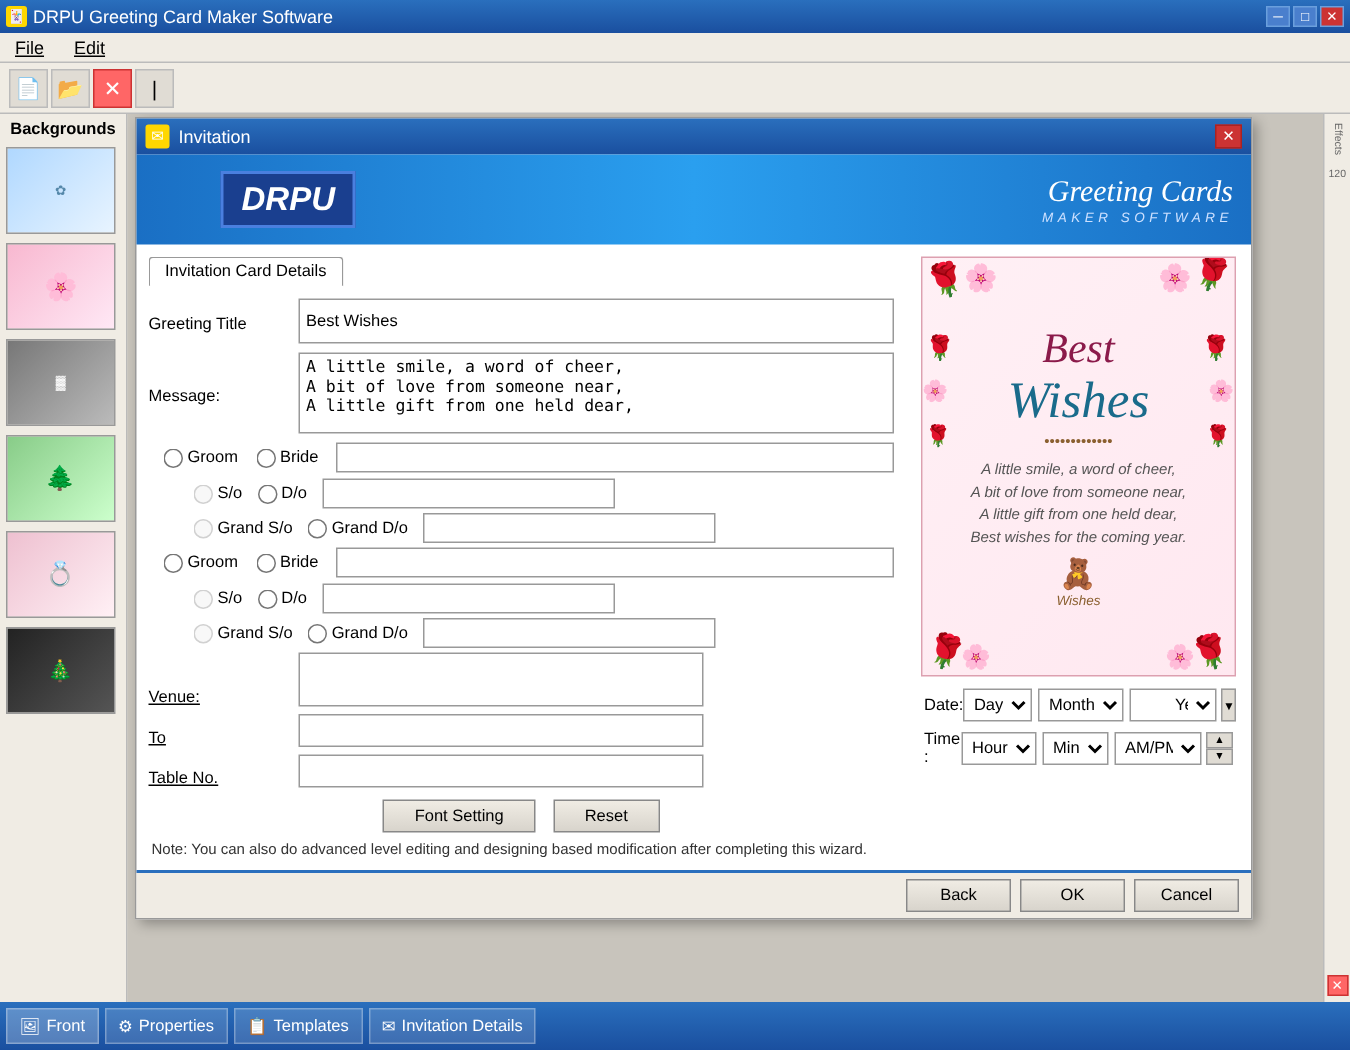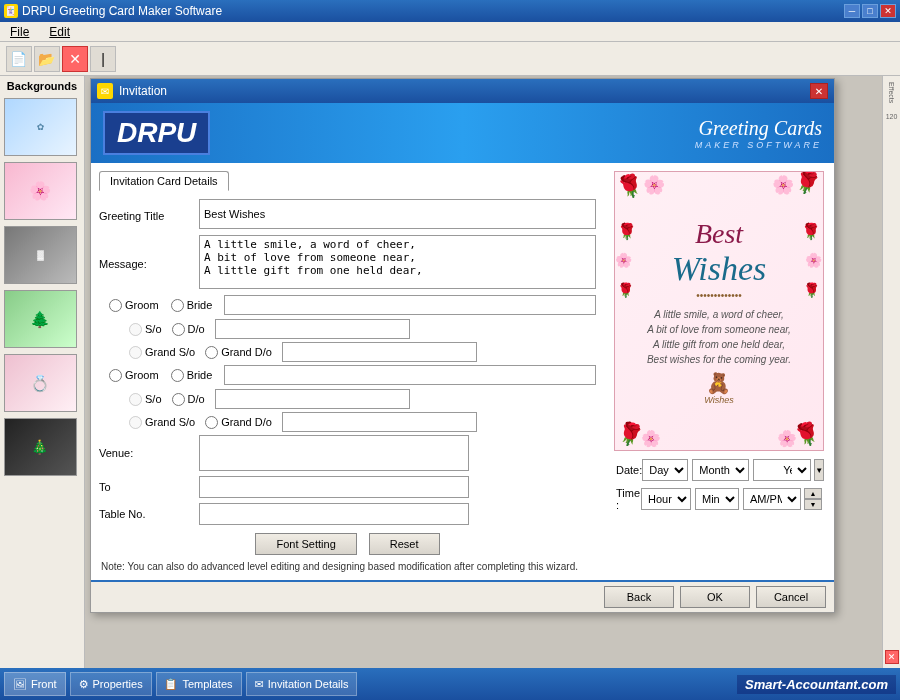--- a/index.html
+++ b/index.html
@@ -37,21 +37,21 @@
     .taskbar-item.active { background: rgba(255,255,255,0.25); }
     .taskbar-logo { color: white; font-size: 11px; font-weight: bold; font-style: italic; margin-left: auto; background: rgba(0,0,80,0.3); padding: 2px 8px; }
     .dialog-window { background: white; border: 1px solid #999; box-shadow: 3px 3px 8px rgba(0,0,0,0.3); width: 760px; position: absolute; top: 0; left: 0; }
     .dialog-titlebar { background: linear-gradient(to bottom, #2a6fbd, #1a4f9f); color: white; padding: 3px 6px; display: flex; align-items: center; justify-content: space-between; height: 24px; }
     .dialog-title { font-size: 12px; display: flex; align-items: center; gap: 6px; }
     .dialog-title-icon { width: 16px; height: 16px; background: #ffd700; border-radius: 2px; font-size: 10px; display: flex; align-items: center; justify-content: center; }
     .dialog-close { width: 18px; height: 16px; background: #cc3333; border: 1px solid #aa2222; color: white; font-size: 10px; display: flex; align-items: center; justify-content: center; cursor: pointer; }
 
     
     .dialog-header { background: linear-gradient(to right, #1a6fc4, #2a9fef, #1a6fc4); padding: 8px 12px; display: flex; align-items: center; justify-content: space-between; height: 60px; }
-    .drpu-logo { background: #1a3f8f; color: white; font-size: 28px; font-weight: bold; font-style: italic; padding: 4px 12px; border: 2px solid #4a7fdf; }
+    .drpu-logo { background: #1a3f8f; color: white; font-size: 22px; font-weight: bold; font-style: italic; padding: 4px 12px; border: 2px solid #4a7fdf; margin-left: 44px; }
     .greeting-logo { color: white; font-size: 18px; font-style: italic; text-align: right; }
     .greeting-logo .sub { font-size: 9px; letter-spacing: 3px; color: #cce0ff; }
 
     
     .dialog-body { display: flex; }
     .dialog-left { flex: 1; padding: 8px; }
     .dialog-right { width: 230px; padding: 8px; display: flex; flex-direction: column; align-items: center; gap: 8px; }
 
     
     .tab-bar { margin-bottom: 8px; }
@@ -68,21 +68,21 @@
     .radio-row { display: flex; align-items: center; margin-bottom: 4px; padding-left: 10px; gap: 12px; }
     .radio-item { display: flex; align-items: center; gap: 3px; font-size: 11px; }
     .radio-item input[type=radio] { margin: 0; }
 
     
     .sub-radio-row { display: flex; align-items: center; padding-left: 30px; margin-bottom: 3px; gap: 10px; }
     .sub-radio-item { display: flex; align-items: center; gap: 3px; font-size: 11px; }
     .sub-input { width: 195px; height: 20px; border: 1px solid #999; padding: 1px 3px; font-size: 11px; }
 
     
-    .field-row { display: flex; align-items: center; margin-bottom: 5px; }
+    .field-row { display: flex; align-items: flex-end; margin-bottom: 5px; text-decoration: underline; }
     .field-label { width: 100px; font-size: 11px; flex-shrink: 0; }
     .field-input { width: 270px; height: 22px; border: 1px solid #999; padding: 2px 4px; font-size: 11px; }
     .field-textarea { width: 270px; height: 44px; border: 1px solid #999; padding: 2px 4px; font-size: 11px; resize: none; }
 
     
     .btn-row { display: flex; justify-content: center; gap: 12px; margin-top: 8px; }
     .btn { padding: 4px 20px; font-size: 11px; border: 1px solid #888; background: linear-gradient(to bottom, #f0ece4, #d8d4cc); cursor: pointer; }
 
     
     .bottom-bar { background: #f0ece4; border-top: 2px solid #2a6fbd; display: flex; justify-content: flex-end; gap: 6px; padding: 4px 8px; }
@@ -404,16 +404,15 @@
       <span>Properties</span>
     </div>
     <div class="taskbar-item">
       <span>📋</span>
       <span>Templates</span>
     </div>
     <div class="taskbar-item">
       <span>✉</span>
       <span>Invitation Details</span>
     </div>
-    <div class="taskbar-logo" style="font-style:italic; font-size:13px; font-weight:bold;">Smart-Accountant.com</div>
   </div>
 
 </div>
 
 </body></html>

